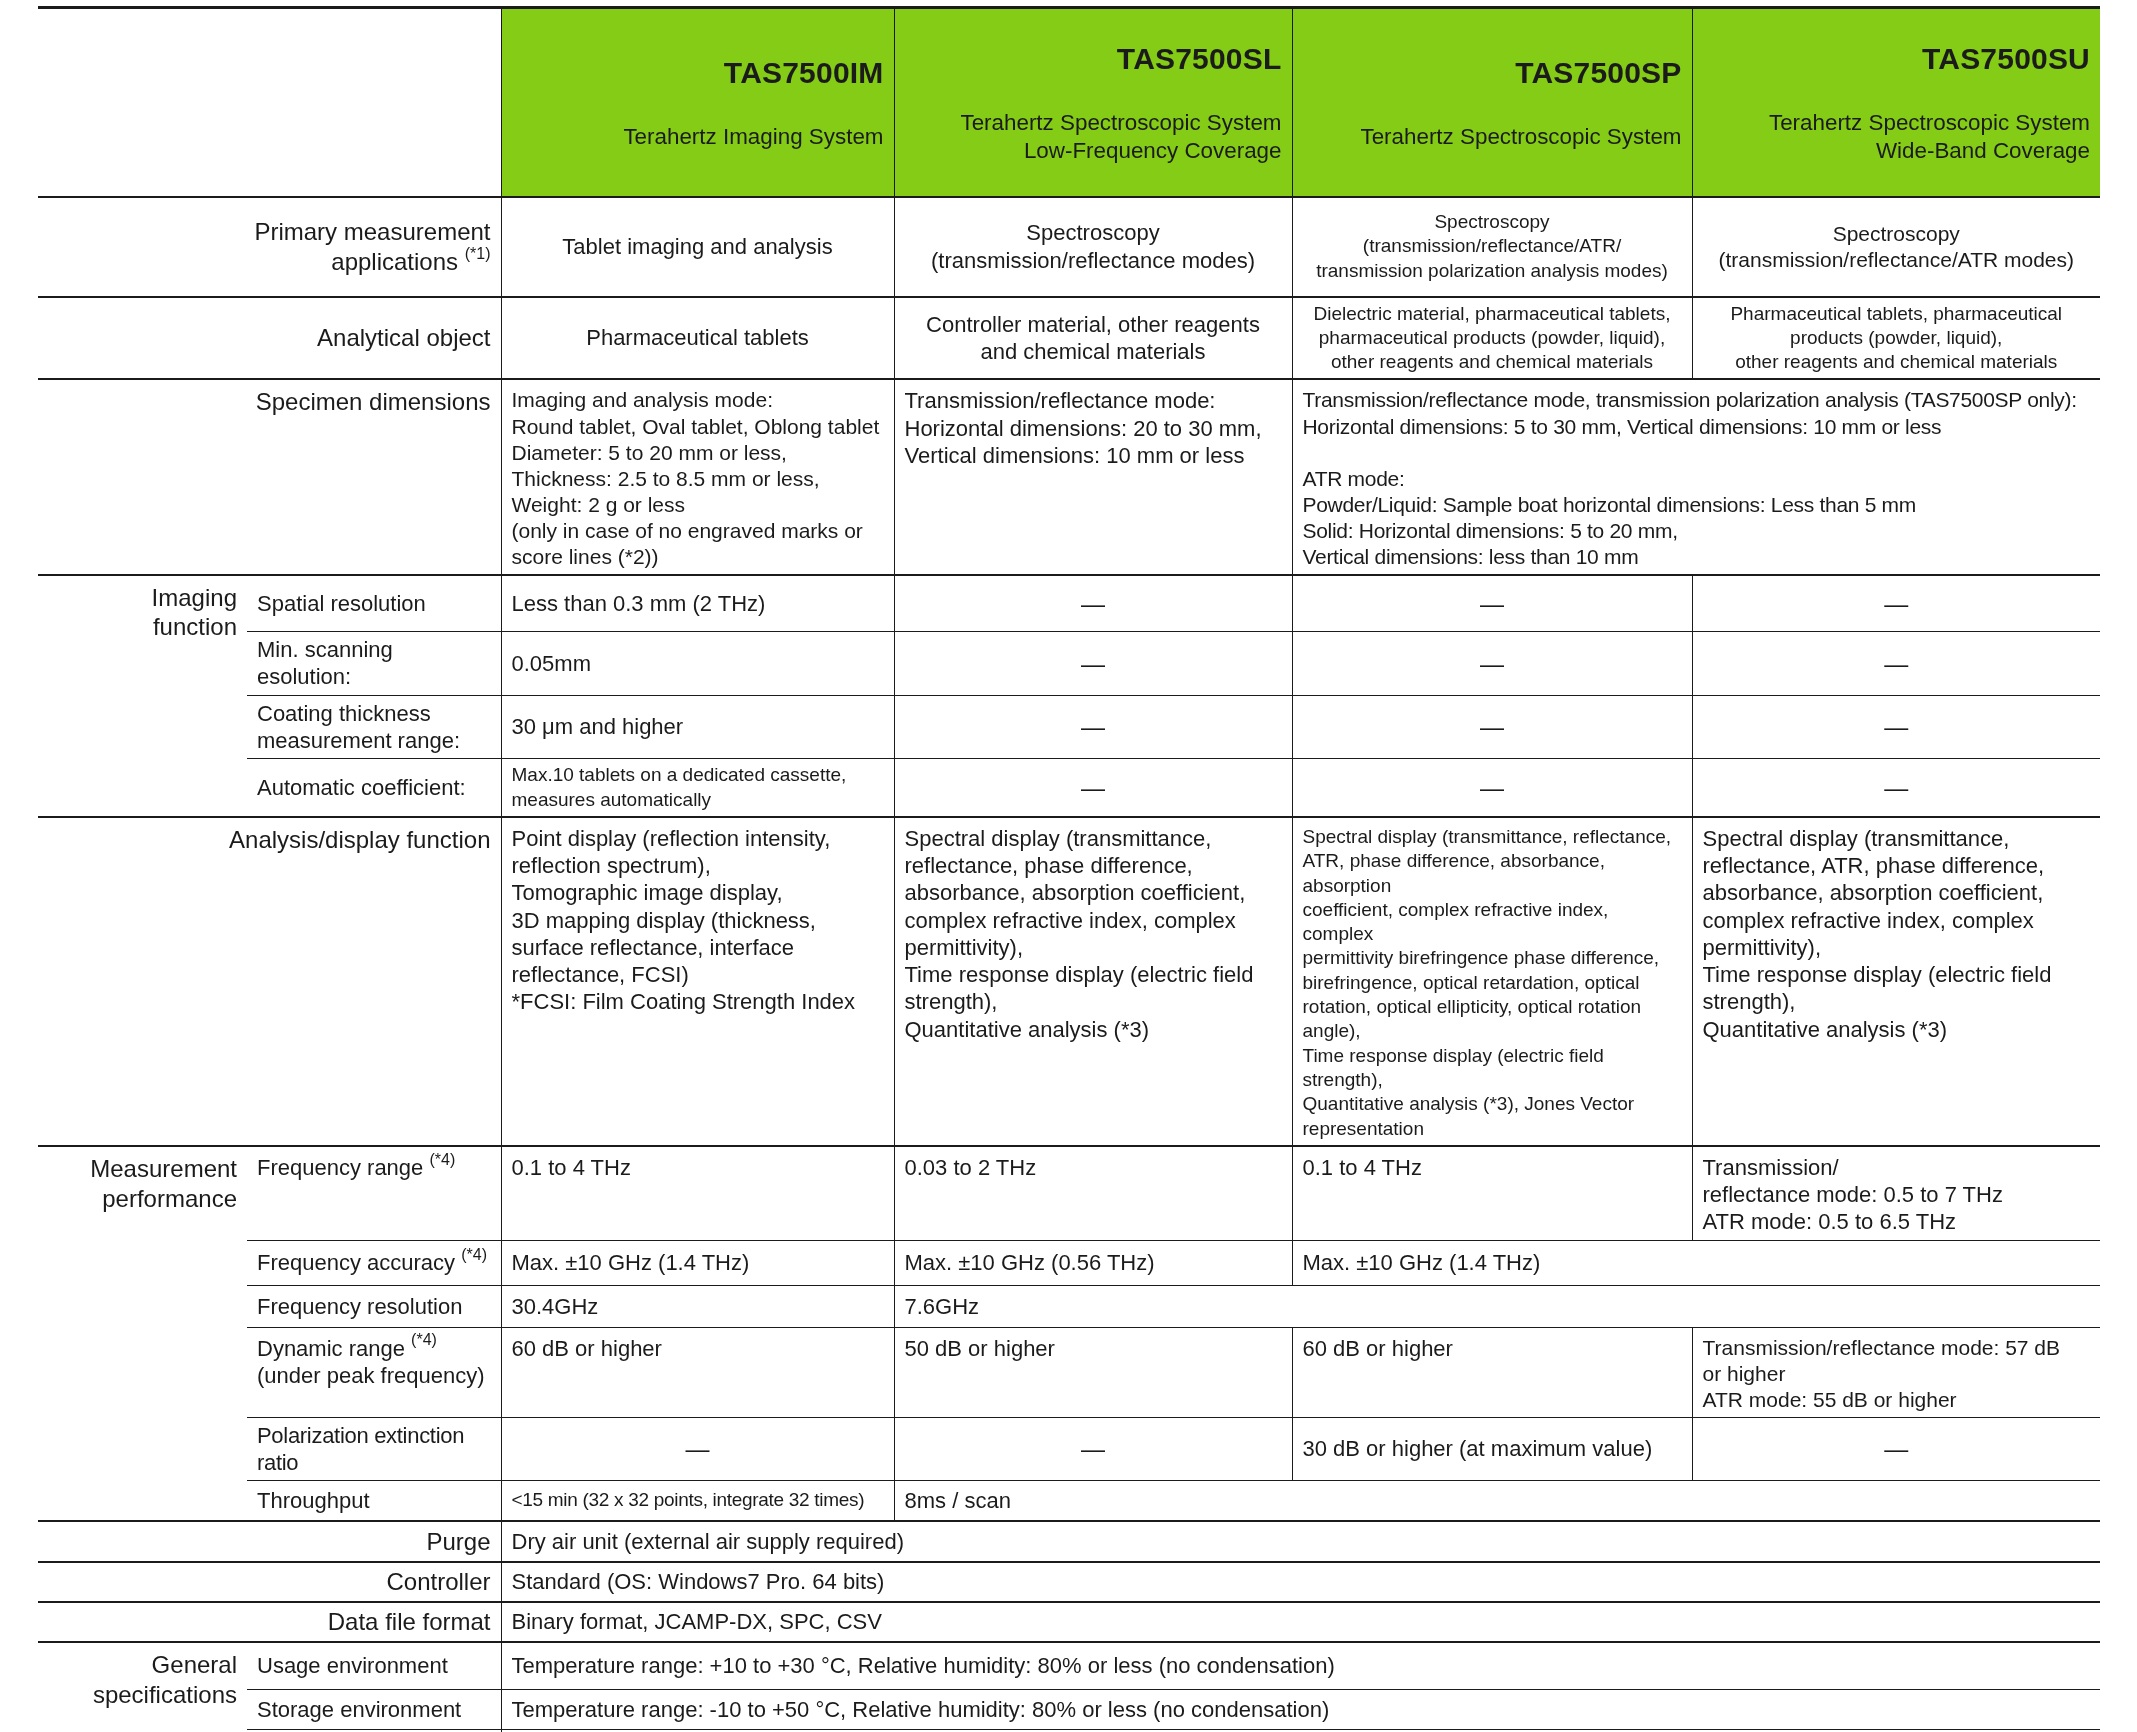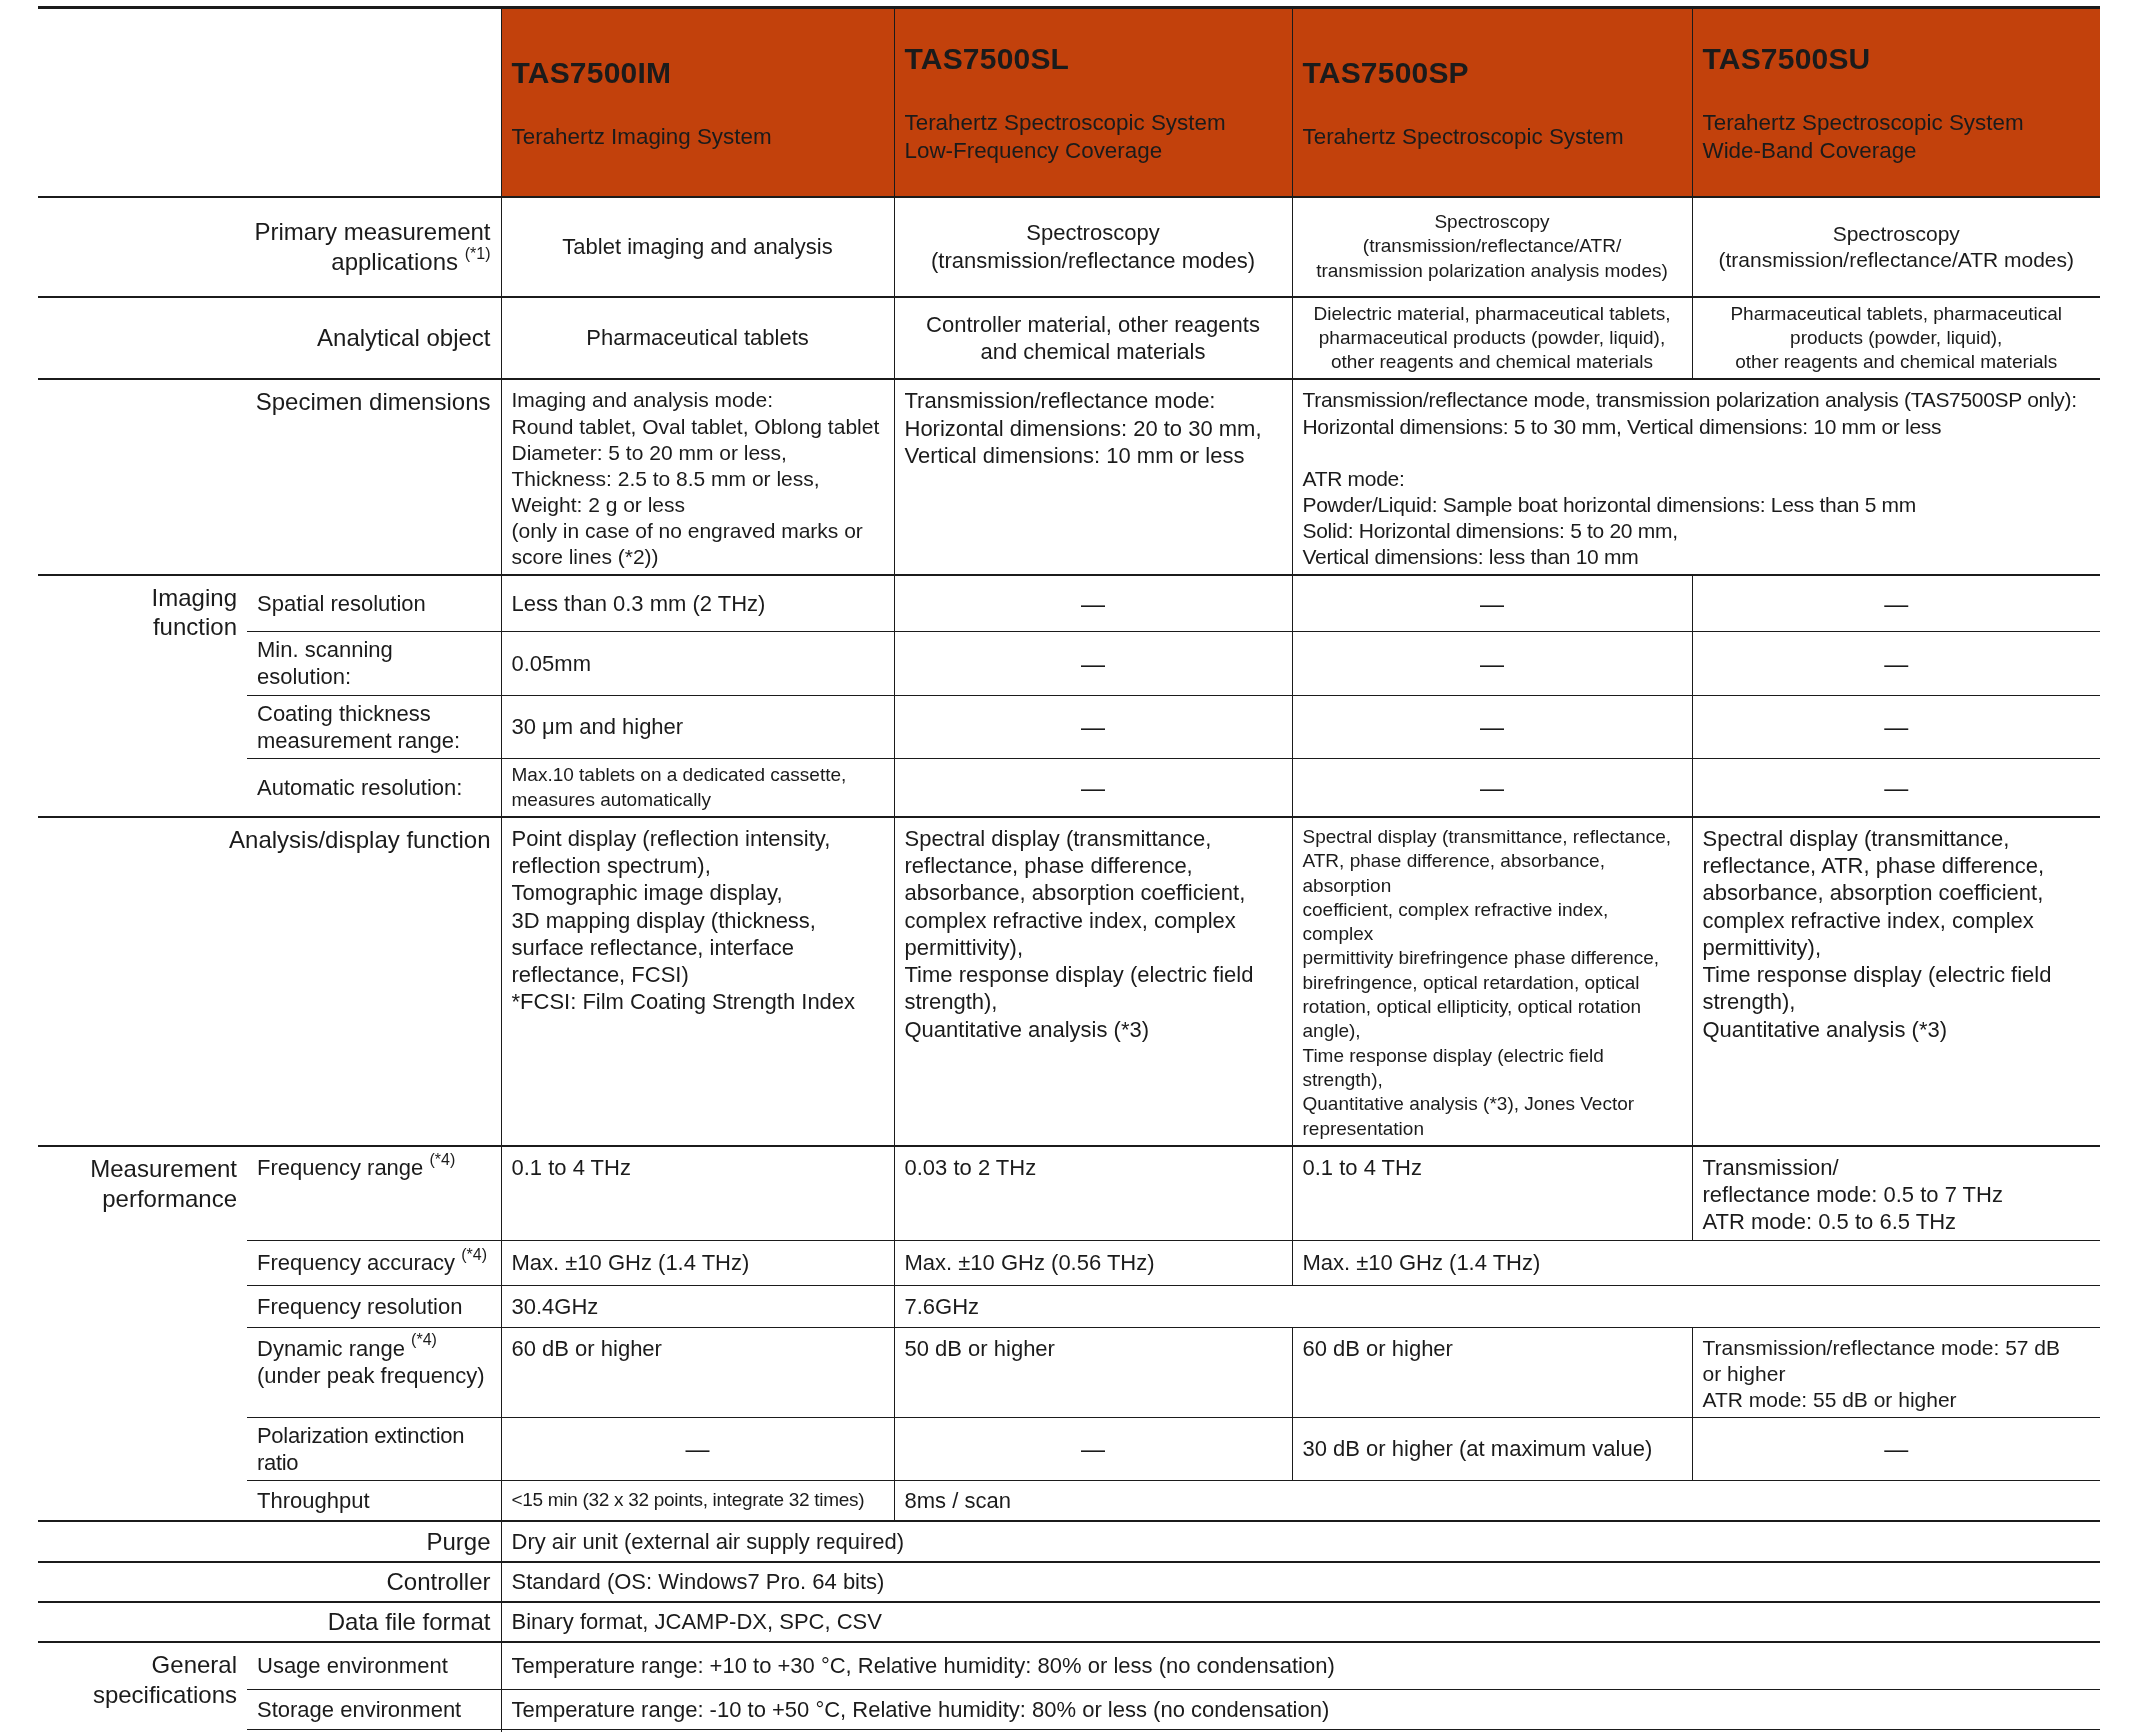--- a/index.html
+++ b/index.html
@@ -23,21 +23,21 @@
     line-height:1.24;
     white-space:pre-line;
     overflow:hidden;
   }
   
   tr.r-header td { border-top:3px solid #1b1b1b; }
   tr.sec td { border-top:2px solid #1b1b1b; }
   tr.sub td { border-top:1.5px solid #1b1b1b; }
   td.vb { border-left:1.5px solid #1b1b1b; }
   
-  td.hdr { background:#c2410c; text-align:left; vertical-align:middle; }
+  td.hdr { background:#84cc16; text-align:right; vertical-align:middle; }
   .pname { font-size:30px; font-weight:bold; letter-spacing:0.2px; }
   .psub  { font-size:22.4px; margin-top:4px; white-space:pre-line; }
   
   td.lbl { font-size:24px; padding-left:12px;text-align:right; }
   td.sublbl { font-size:22px; }
   
   .top { vertical-align:top; padding-top:7px; }
   .ctr { text-align:center; }
   .small { font-size:19px; line-height:1.28; }
   .mid { font-size:21px; }
@@ -149,21 +149,21 @@
       </tr>
       <tr class="sub" style="height:62px">
         <td class="sublbl">Coating thickness
 measurement range:</td>
         <td class="vb">30 μm and higher</td>
         <td class="vb dash">—</td>
         <td class="vb dash">—</td>
         <td class="vb dash">—</td>
       </tr>
       <tr class="sub" style="height:54px">
-        <td class="sublbl">Automatic resolution:</td>
+        <td class="sublbl">Automatic coefficient:</td>
         <td class="vb small">Max.10 tablets on a dedicated cassette,
 measures automatically</td>
         <td class="vb dash">—</td>
         <td class="vb dash">—</td>
         <td class="vb dash">—</td>
       </tr>
 
       <tr class="sec" style="height:244px">
         <td class="lbl top" colspan="2">Analysis/display function</td>
         <td class="vb top">Point display (reflection intensity,

